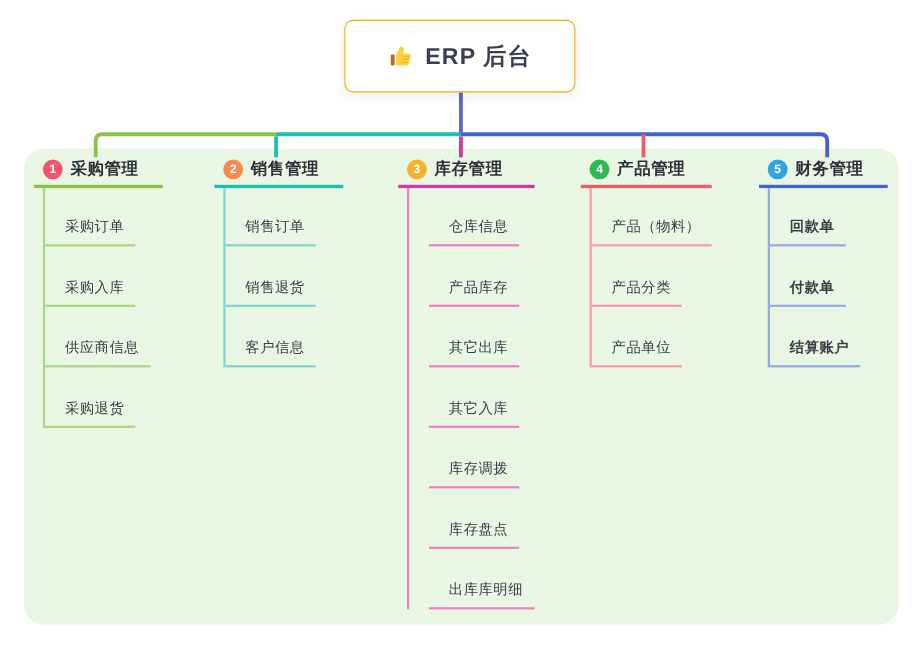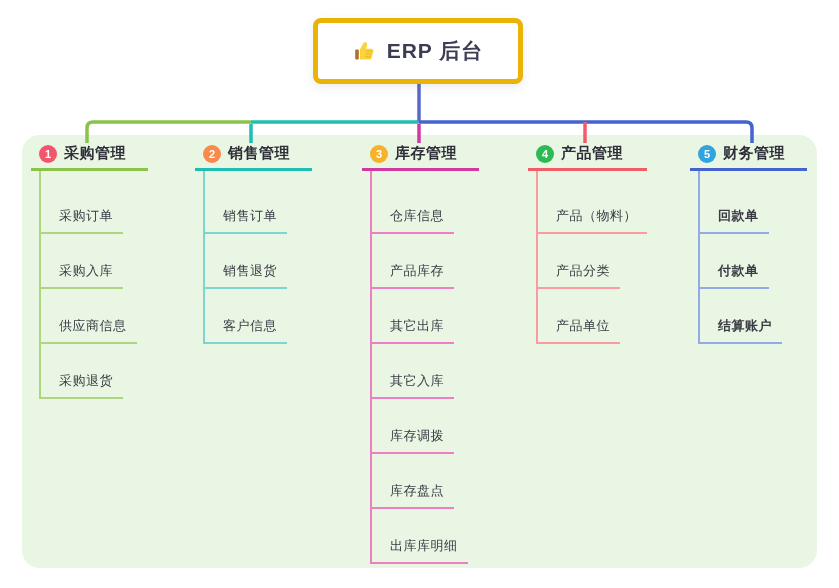--- a/index.html
+++ b/index.html
@@ -9,53 +9,53 @@
 
   
   .panel { position:absolute; left:22px; top:135px; width:795px; height:433px;
            background:#e9f6e4; border-radius:18px; z-index:0; }
 
   
   svg.connectors { position:absolute; left:0; top:0; z-index:1; pointer-events:none; }
 
   
   .root-card { position:absolute; left:313px; top:18px; width:210px; height:66px;
-               background:#ffffff; border:5px solid #eab308; border-radius:8px;
+               background:#ffffff; border:1px solid #eab308; border-radius:8px;
                box-shadow:0 3px 10px rgba(60,70,90,.10);
                display:flex; align-items:center; justify-content:center; gap:10px; z-index:2; }
   .root-card .root-label { font-size:21px; font-weight:600; color:#3b3d52; letter-spacing:1px; }
 
   
   .branch { position:absolute; top:146px; z-index:2; }
   .branch-header { display:flex; align-items:center; gap:7px; height:25px;
                    padding:0 22px 7px 8px; border-bottom:3px solid #000; white-space:nowrap; }
   .branch-label { font-size:15px; font-weight:600; color:#2e2f38; letter-spacing:0.5px;font-family:Liberation Serif, serif; }
   .badge { width:18px; height:18px; border-radius:50%; flex:0 0 18px;
            color:#ffffff; font-size:11px; font-weight:700; line-height:18px; text-align:center; }
 
   .children { margin-left:8px; border-left:2px solid #ccc; }
   .child { height:55px; display:flex; align-items:flex-end; }
-  .child:first-child { height:63px; }
+  .child:first-child { height:53px; }
   .child-label { display:inline-block; padding:0 10px 7px 18px; border-bottom:2px solid #ccc;
                  font-size:13px; color:#3a3b44; white-space:nowrap; letter-spacing:0.5px; }
 
   
   .b1 .branch-header { border-bottom-color:#8bc34a; }
   .b1 .badge { background:#f1566d; }
   .b1 .children { border-left-color:#aed581; }
   .b1 .child-label { border-bottom-color:#aed581; }
 
   .b2 .branch-header { border-bottom-color:#20bdb3; }
   .b2 .badge { background:#f98a4b; }
   .b2 .children { border-left-color:#7fd4cd; }
   .b2 .child-label { border-bottom-color:#7fd4cd; }
 
   .b3 .branch-header { border-bottom-color:#d039a0; }
   .b3 .badge { background:#f7b12a; }
-  .b3 .children { border-left-color:#ee7fc5; }
+  .b3 .children { border-left-color:#ee7fc5;padding-left:18px; }
   .b3 .child-label { border-bottom-color:#ee7fc5; }
 
   .b4 .branch-header { border-bottom-color:#f25c68; }
   .b4 .badge { background:#2eba52; }
   .b4 .children { border-left-color:#f89ba3; }
   .b4 .child-label { border-bottom-color:#f89ba3; }
 
   .b5 .branch-header { border-bottom-color:#4463cf; }
   .b5 .badge { background:#2fa4df; }
   .b5 .children { border-left-color:#93a9e8; }

